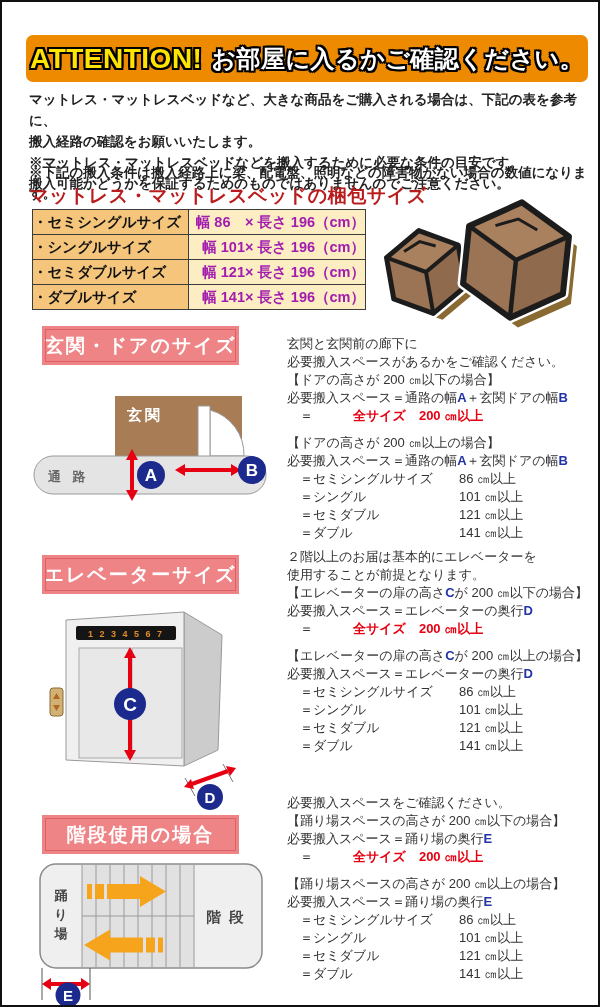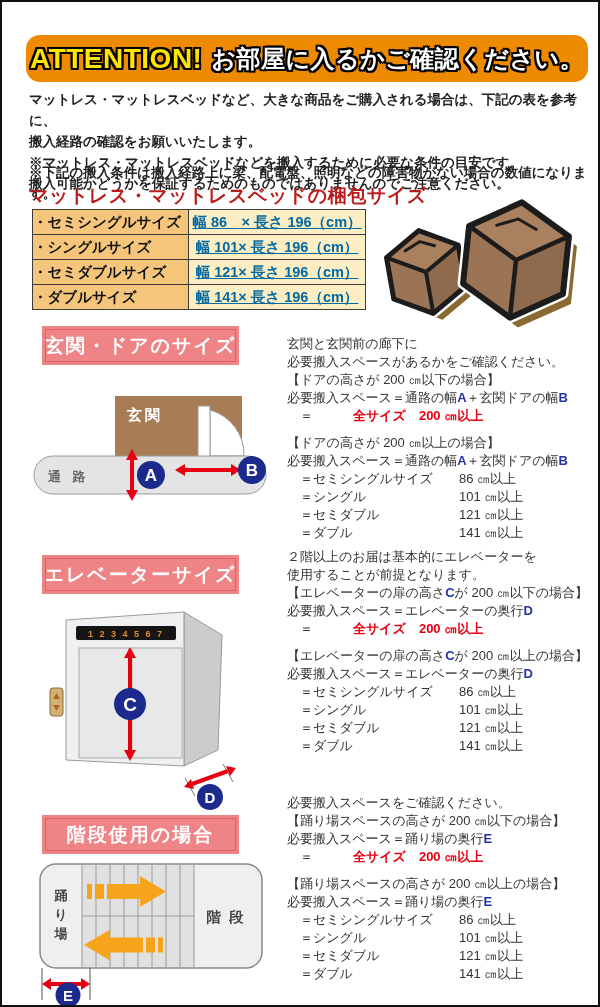--- a/index.html
+++ b/index.html
@@ -1,32 +1,32 @@
 <!DOCTYPE html>
 <html><head>
 <meta charset="utf-8">
 <style>
   *{margin:0;padding:0;box-sizing:border-box;}
   html,body{background:#fff;}
   body{width:600px;height:1007px;font-family:"Liberation Sans",sans-serif;}
   .page{position:relative;width:600px;height:1007px;border:2px solid #111;background:#fff;overflow:hidden;}
   .abs{position:absolute;}
-  .banner{left:24px;top:33px;width:562px;height:47px;border-radius:14px;
+  .banner{left:24px;top:33px;width:562px;height:47px;border-radius:7px;
     background:radial-gradient(140% 170% at 50% 50%,#ee8a00 48%,#f3a33c 82%,#f9c67f 100%);
     display:flex;align-items:center;justify-content:center;gap:9px;white-space:nowrap;overflow:hidden;}
   .outline{text-shadow:2px 0 0 #000,-2px 0 0 #000,0 2px 0 #000,0 -2px 0 #000,2px 2px 0 #000,-2px -2px 0 #000,2px -2px 0 #000,-2px 2px 0 #000;}
   .attention{font-size:28px;font-weight:bold;color:#ffe400;letter-spacing:0.5px;}
   .headline{font-size:24px;font-weight:bold;color:#fff;letter-spacing:0.5px;}
   .intro{left:27px;top:87px;width:560px;font-size:13.5px;font-weight:bold;color:#222;line-height:21px;}
   .note{left:27px;top:160px;width:566px;font-size:13.5px;font-weight:bold;color:#222;line-height:21px;}
   .pack-title{left:27px;top:181px;font-size:19px;font-weight:bold;color:#b91c1c;letter-spacing:0.5px;}
   table.pack{left:30px;top:207px;width:334px;border-collapse:collapse;position:absolute;}
   table.pack td{border:1px solid #3c3c3c;height:25px;vertical-align:middle;}
   td.plbl{background:#f5c57c;width:156px;font-size:14.5px;font-weight:bold;color:#111;}
-  td.pval{background:#fdedc2;text-align:center;font-size:14.5px;font-weight:bold;color:#0369a1;text-decoration:underline;}
+  td.pval{background:#fdedc2;text-align:right;font-size:14.5px;font-weight:bold;color:#a21caf;}
   .sec-label{width:197px;height:39px;background:#ee8486;color:#fff;font-size:19px;font-weight:bold;
     display:flex;align-items:center;justify-content:center;letter-spacing:2px;position:absolute;}
   .sec-label::after{content:"";position:absolute;inset:3px;border:1px solid #dd6064;pointer-events:none;}
   .sec-text{position:absolute;width:308px;font-size:13px;color:#333;}
   .tline{line-height:18px;white-space:pre;min-height:18px;}
   .tline .blue{color:#2333a8;font-weight:bold;}
   .tline .red{color:#e60012;font-weight:bold;margin-left:40px;}
   .tline.sp{min-height:9px;height:9px;}
   .sz-name{display:inline-block;width:172px;}
   svg text{font-family:"Liberation Sans",sans-serif;}

